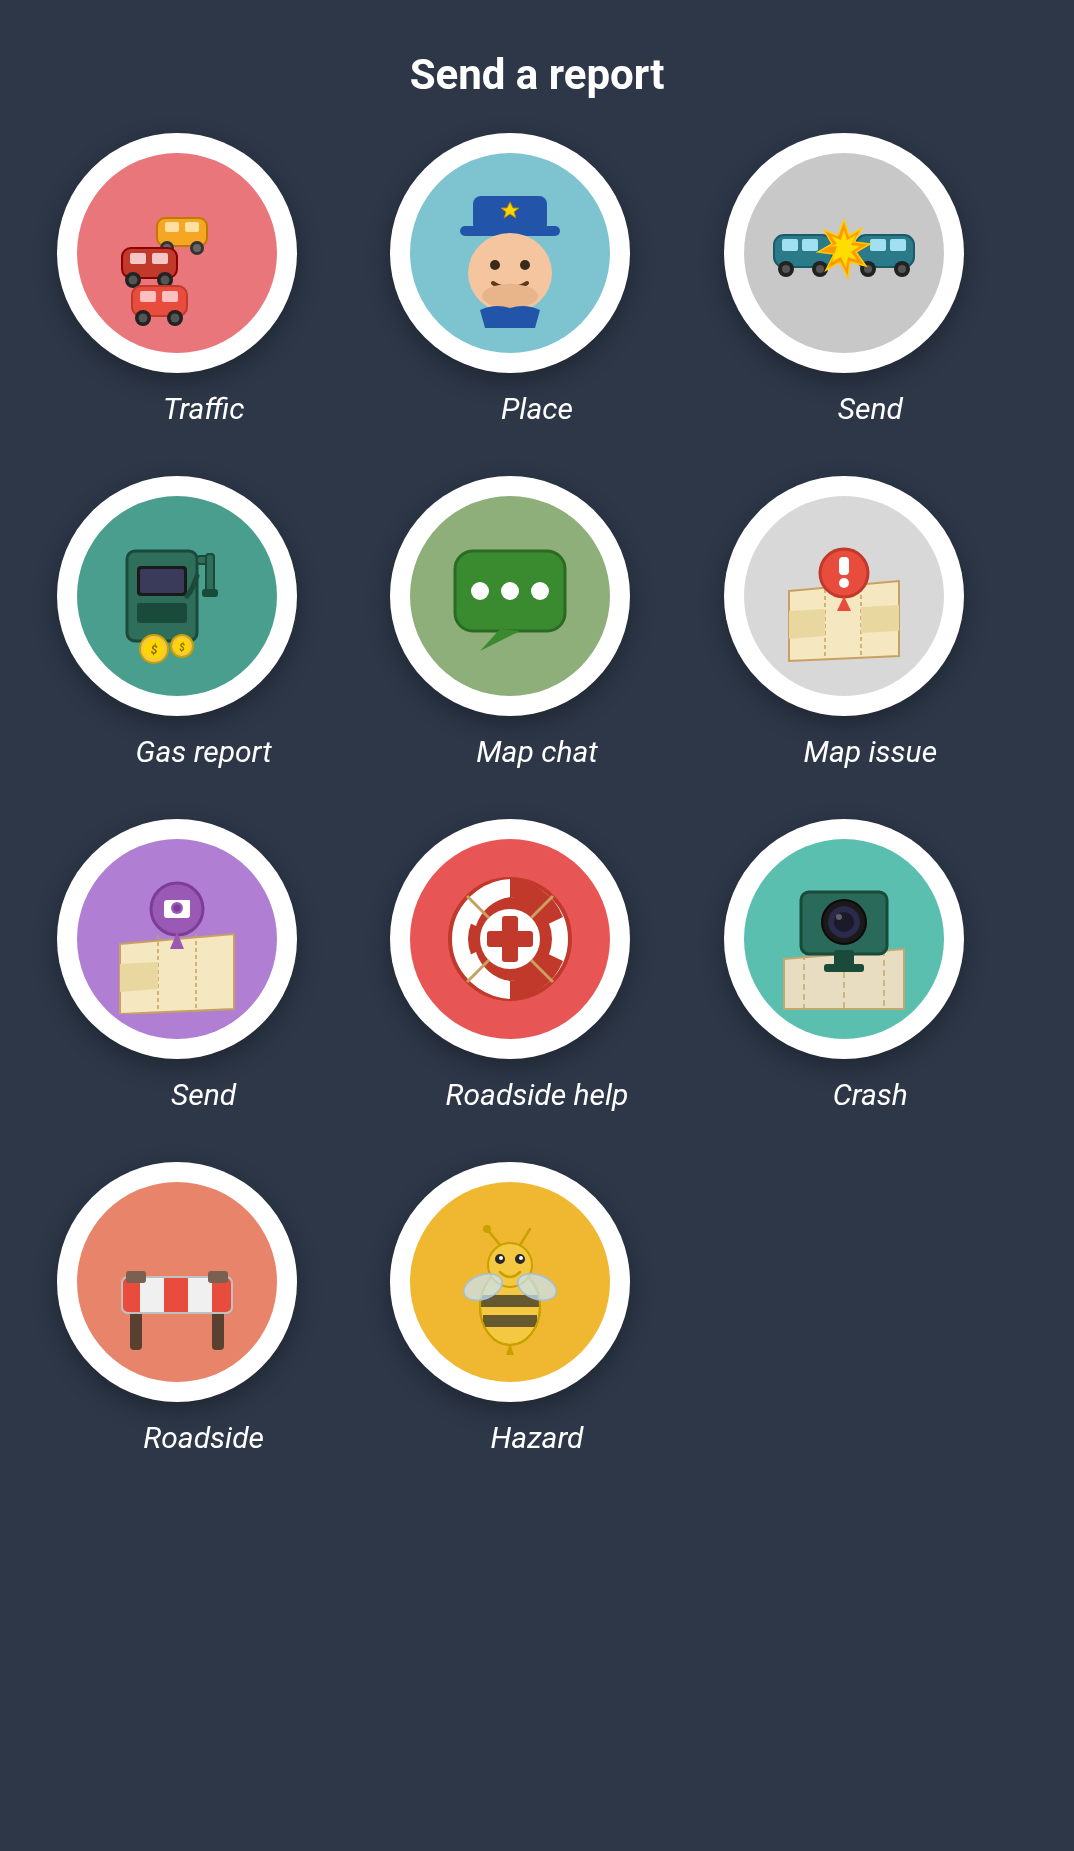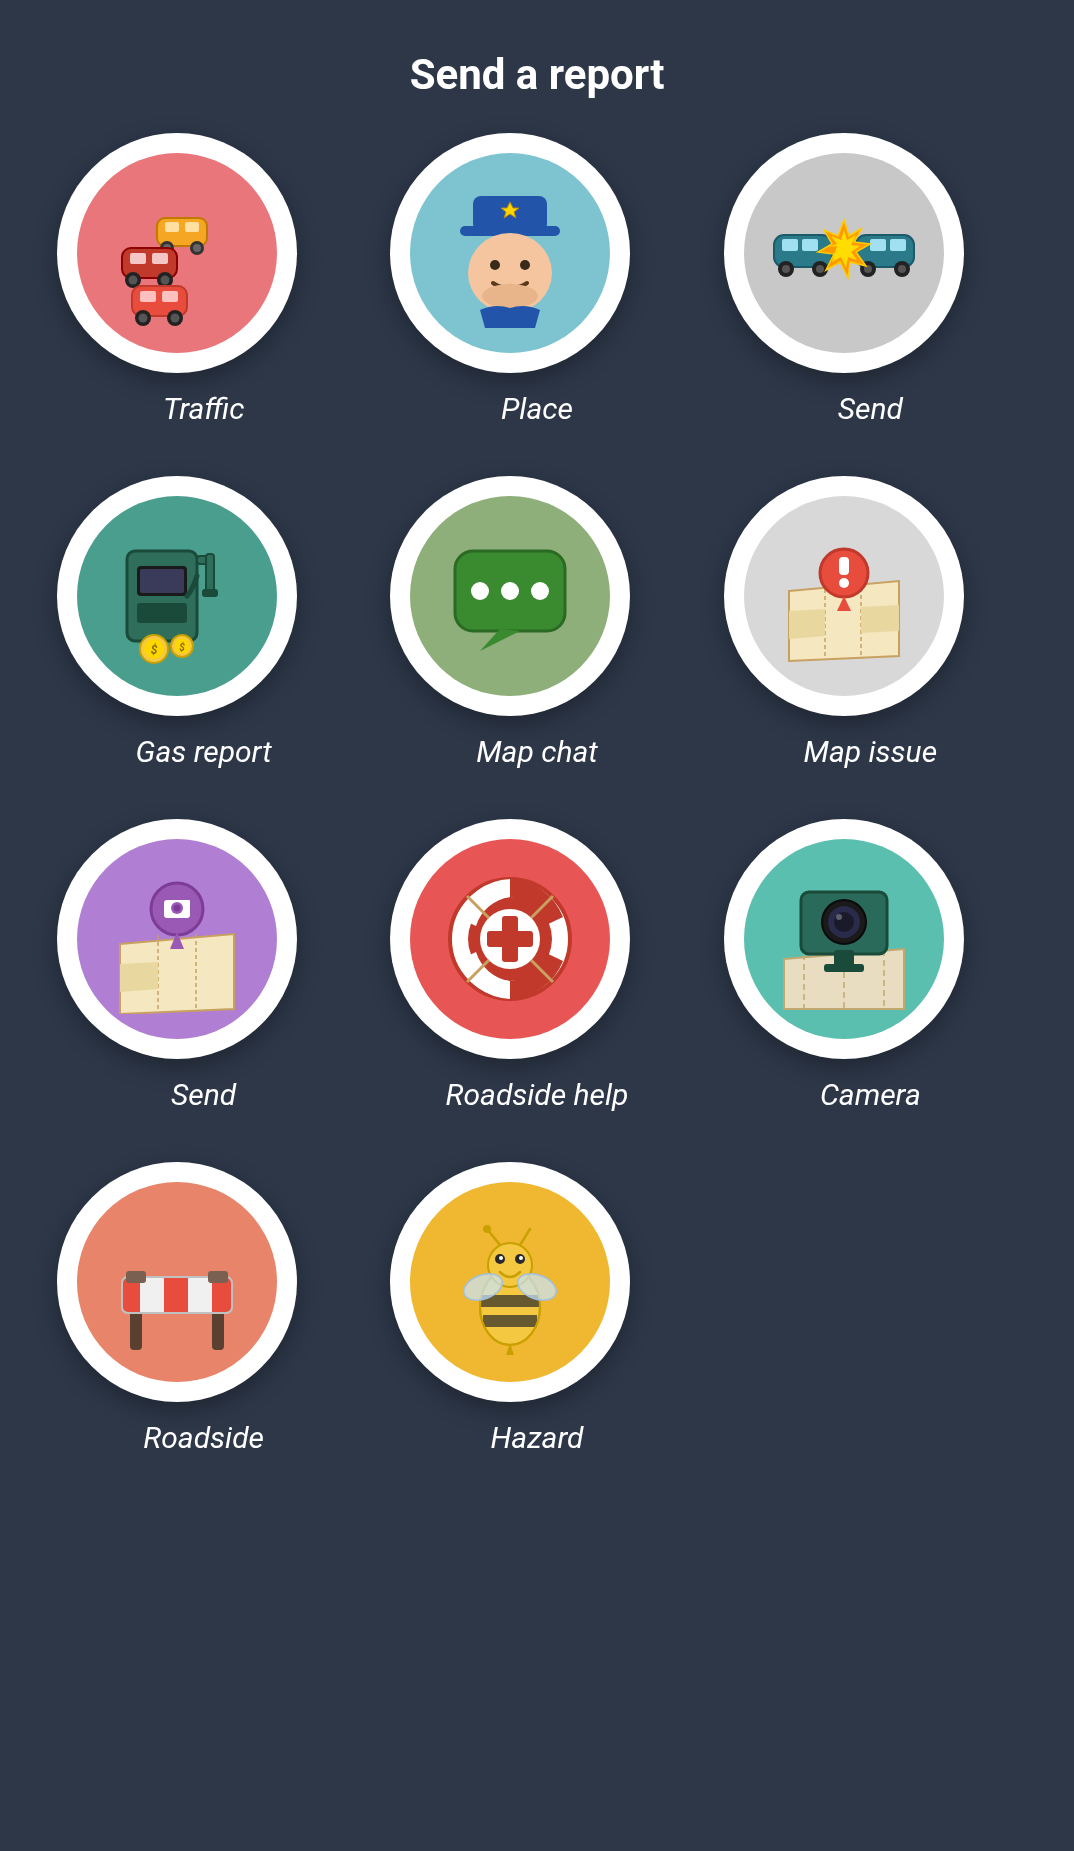--- a/index.html
+++ b/index.html
@@ -356,21 +356,21 @@
           <circle cx="75" cy="58" r="22" fill="#1a1a1a" stroke="#0a0a0a" stroke-width="2"></circle>
           <circle cx="75" cy="58" r="16" fill="#2a2a4a"></circle>
           <circle cx="75" cy="58" r="10" fill="#1a1a2a"></circle>
           <circle cx="70" cy="53" r="3" fill="rgba(255,255,255,0.3)"></circle>
 
           <rect x="65" y="86" width="20" height="18" rx="3" fill="#1a4a3a"></rect>
           <rect x="55" y="100" width="40" height="8" rx="3" fill="#1a4a3a"></rect>
         </svg>
       </div>
     </div>
-    <span class="item-label">Camera</span>
+    <span class="item-label">Crash</span>
   </div>
 
   <div class="report-item">
     <div class="icon-circle">
       <div class="icon-inner bg-closure">
         <svg class="icon-svg" viewBox="0 0 150 150" xmlns="http://www.w3.org/2000/svg">
 
           <rect x="28" y="88" width="12" height="55" rx="4" fill="#5a4030"></rect>
 
           <rect x="110" y="88" width="12" height="55" rx="4" fill="#5a4030"></rect>

